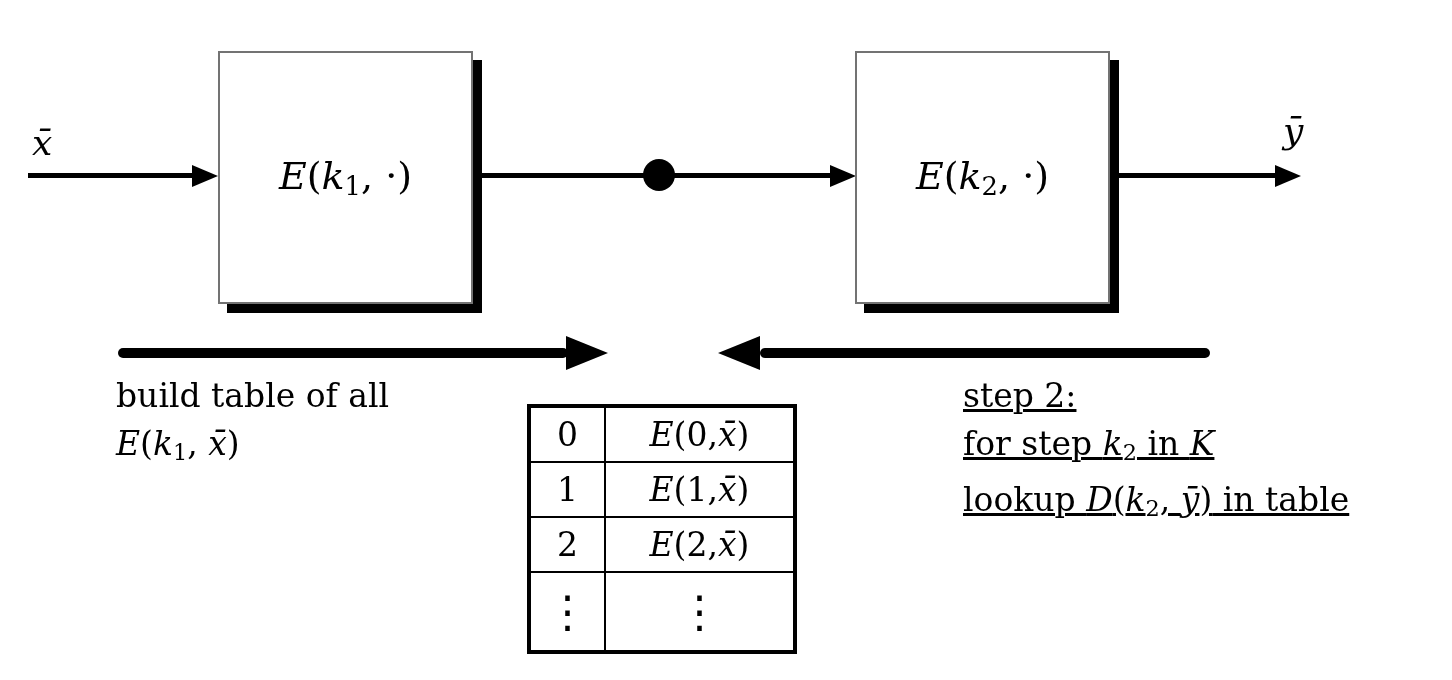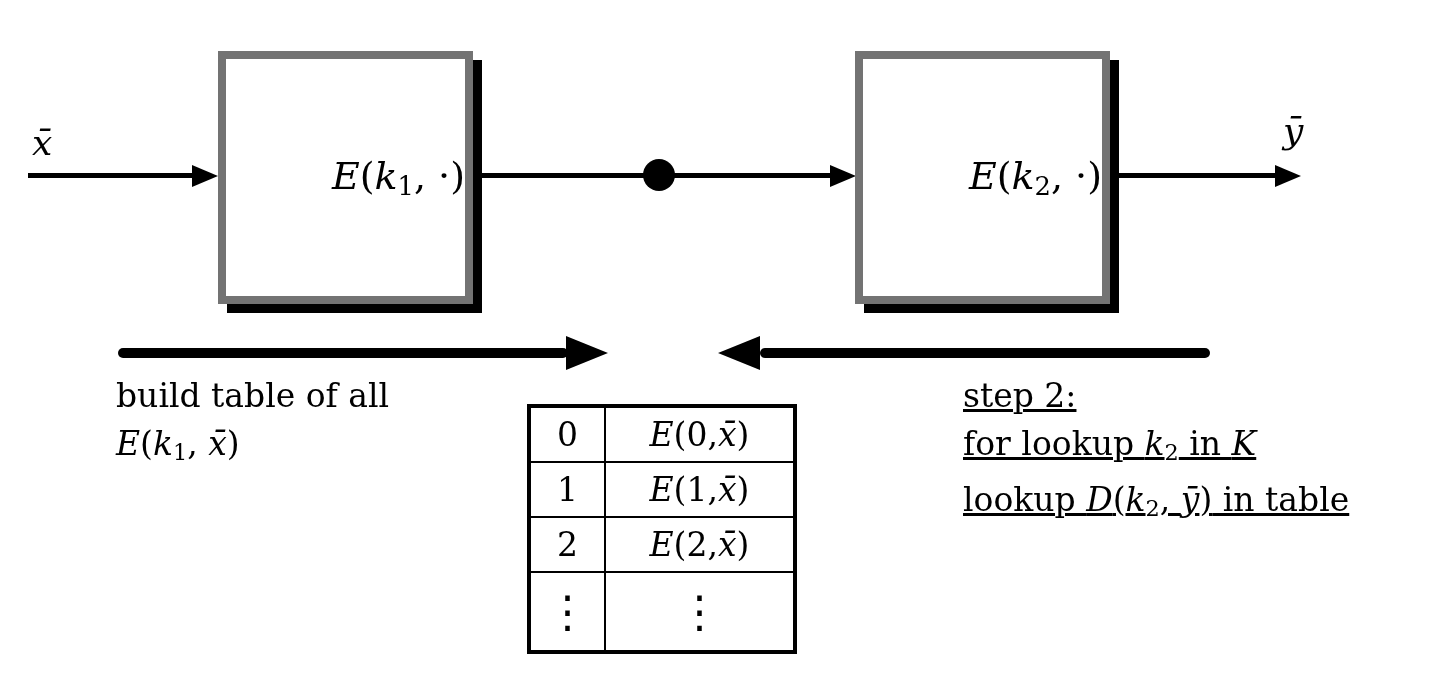--- a/index.html
+++ b/index.html
@@ -6,22 +6,22 @@
   .canvas{
     position:relative;width:1452px;height:680px;background:#ffffff;
     font-family:"DejaVu Serif","Liberation Serif",serif;color:#000;overflow:hidden;
   }
   
   .hline{position:absolute;height:5px;background:#000;}
   .arr-r{position:absolute;width:0;height:0;border-top:11px solid transparent;border-bottom:11px solid transparent;border-left:26px solid #000;}
   
   .ebox{
     position:absolute;width:255px;height:253px;box-sizing:border-box;
-    border:8px solid #737373;background:#fff;box-shadow:9px 9px 0 0 #000;
-    display:flex;align-items:center;justify-content:flex-end;
+    border:2px solid #737373;background:#fff;box-shadow:9px 9px 0 0 #000;
+    display:flex;align-items:center;justify-content:center;
   }
   .boxlabel{font-size:38px;white-space:nowrap;}
   
   .dot{position:absolute;width:32px;height:32px;border-radius:50%;background:#000;}
   
   .thick{position:absolute;height:10px;background:#000;border-radius:5px;}
   .thick-head-r{position:absolute;width:0;height:0;border-top:17px solid transparent;border-bottom:17px solid transparent;border-left:42px solid #000;}
   .thick-head-l{position:absolute;width:0;height:0;border-top:17px solid transparent;border-bottom:17px solid transparent;border-right:42px solid #000;}
   
   .mathlbl{position:absolute;font-size:36px;font-style:italic;white-space:nowrap;}
@@ -69,21 +69,21 @@
   <div class="thick" style="left:760px;top:348px;width:450px;"></div>
   <div class="thick-head-l" style="left:718px;top:336px;"></div>
 
   <div class="caption" style="left:116px;top:372px;">
     <div>build table of all</div>
     <div><i>E</i><span>(</span><i>k</i><sub>1</sub><span>, </span><i>x̄</i><span>)</span></div>
   </div>
 
   <div class="caption" style="left:963px;top:372px;text-decoration:underline;">
     <div>step 2:</div>
-    <div><span>for lookup </span><i>k</i><sub>2</sub><span> in </span><i>K</i></div>
+    <div><span>for step </span><i>k</i><sub>2</sub><span> in </span><i>K</i></div>
     <div><span>lookup </span><i>D</i><span>(</span><i>k</i><sub>2</sub><span>, </span><i>ȳ</i><span>)</span><span> in table</span></div>
   </div>
 
   <div class="ltable">
     <div class="trow r1">
       <div class="tkey">0</div>
       <div class="tval">
           <i>E</i>
           <span>(</span>
           <span>0</span>

